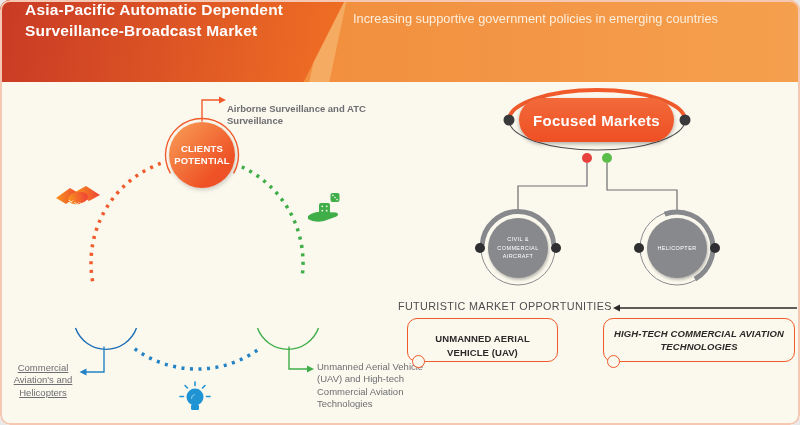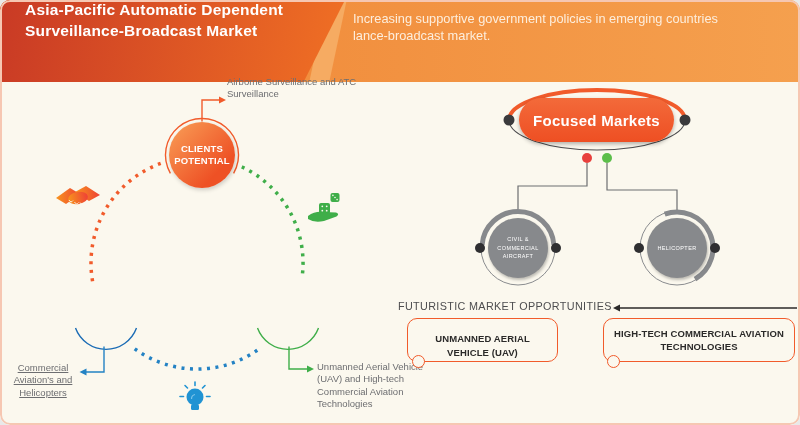--- a/index.html
+++ b/index.html
@@ -50,21 +50,21 @@
     box-shadow:1px 2px 4px rgba(0,0,0,.18); letter-spacing:.2px;
   }
   .clients { left:169px; top:122px; width:66px; height:66px; font-size:9.5px;
     background:linear-gradient(135deg,#f9a058 0%,#ee5125 75%); }
   .focus { left:77px; top:288px; width:58px; height:58px; font-size:9.5px;
     background:linear-gradient(135deg,#52b0e0 0%,#1a6ab3 80%); }
   .hot { left:259px; top:288px; width:58px; height:58px; font-size:9.5px;
     background:linear-gradient(135deg,#8ac646 0%,#2f9e44 80%); }
 
   .ann { position:absolute; font-size:9.5px; color:#6d6e71; line-height:1.3; z-index:2; }
-  .ann-top { left:227px; top:76px; width:145px; }
+  .ann-top { left:227px; top:103px; width:145px;font-weight:bold; }
   .ann-left { left:6px; top:362px; width:74px; text-align:center;text-decoration:underline; }
   .ann-right { left:317px; top:361px; width:112px; }
 
   
   .pill {
     position:absolute; left:519px; top:98px; width:155px; height:44px; z-index:2;
     border-radius:22px; background:linear-gradient(180deg,#f36a3a,#ee4f23);
     color:#fff; font-size:15px; font-weight:700; letter-spacing:.3px;
     display:flex; align-items:center; justify-content:center;
     box-shadow:0 2px 4px rgba(0,0,0,.3);
@@ -85,40 +85,39 @@
     font-size:10.8px; letter-spacing:.35px; color:#4d4d4f;
   }
   .opp-box {
     position:absolute; top:318px; height:44px; z-index:2; box-sizing:border-box;
     border:1.6px solid #f15b2b; border-radius:10px; padding:2px 8px;
     display:flex; align-items:center; justify-content:center; text-align:center;
     font-size:9.5px; font-weight:700; color:#2b2a29; line-height:1.4;
     letter-spacing:.1px;
   }
   .box1 { left:407px; width:151px;align-items:flex-end; }
-  .box2 { left:603px; width:192px; }
+  .box2 { left:603px; width:192px;font-style:italic; }
   .corner-dot {
     position:absolute; width:13px; height:13px; border-radius:50%; z-index:3;
     background:#fbf8ee; border:1.6px solid #f15b2b; box-sizing:border-box;
   }
   .dot1 { left:412px; top:355px; }
   .dot2 { left:607px; top:355px; }
 </style>
 </head>
 <body>
 
 <div class="page">
 
   <div class="header">
     <div class="header-stripe"></div>
     <div class="header-left"></div>
     <h1 class="title">Asia-Pacific Automatic Dependent Surveillance-Broadcast Market</h1>
     <p class="subtitle">
       <span>Increasing supportive government policies in emerging countries</span>
-      <span>lance-broadcast market.</span>
     </p>
   </div>
 
   <svg class="decor" width="800" height="425" viewBox="0 0 800 425">
     <defs>
       <linearGradient id="gradHand" x1="0" y1="0" x2="1" y2="0">
         <stop offset="0" stop-color="#f7941d"></stop>
           <stop offset="1" stop-color="#ef4136"></stop>
       </linearGradient>
     </defs>

